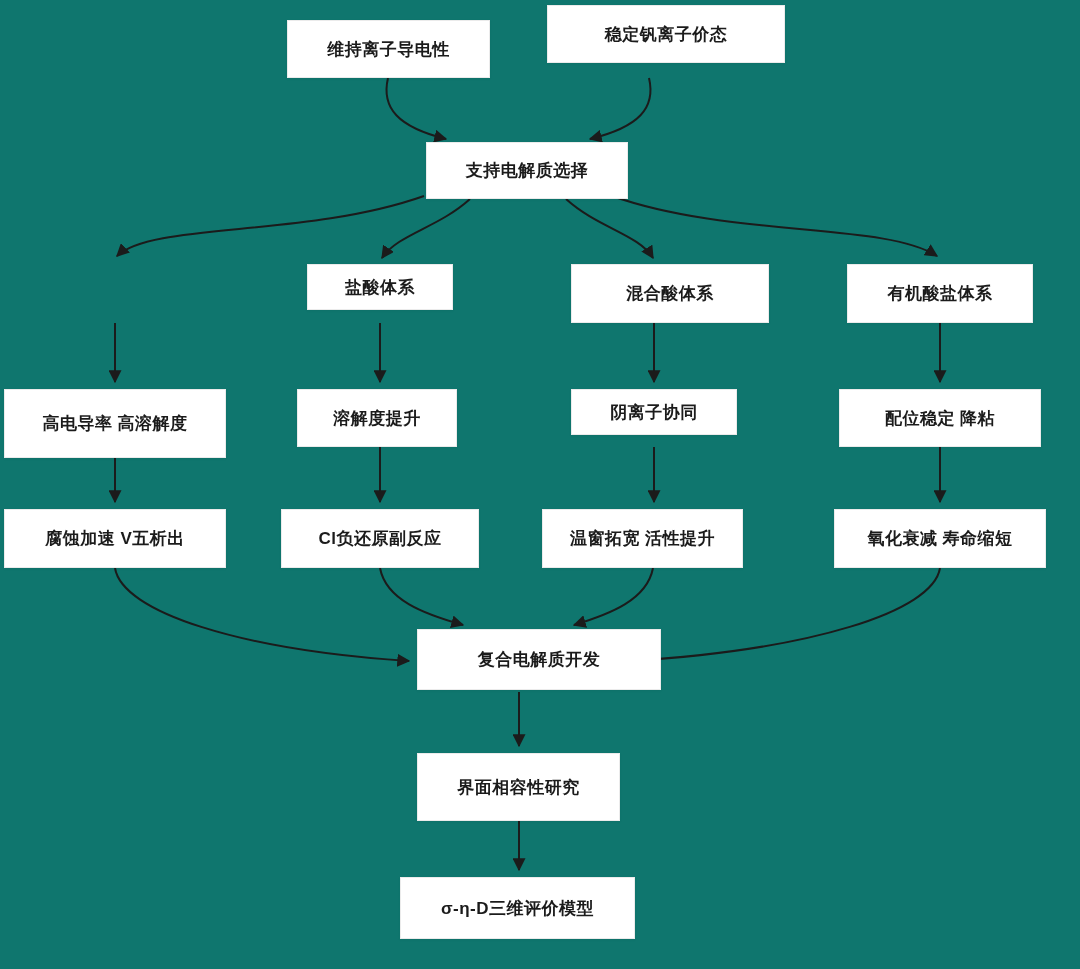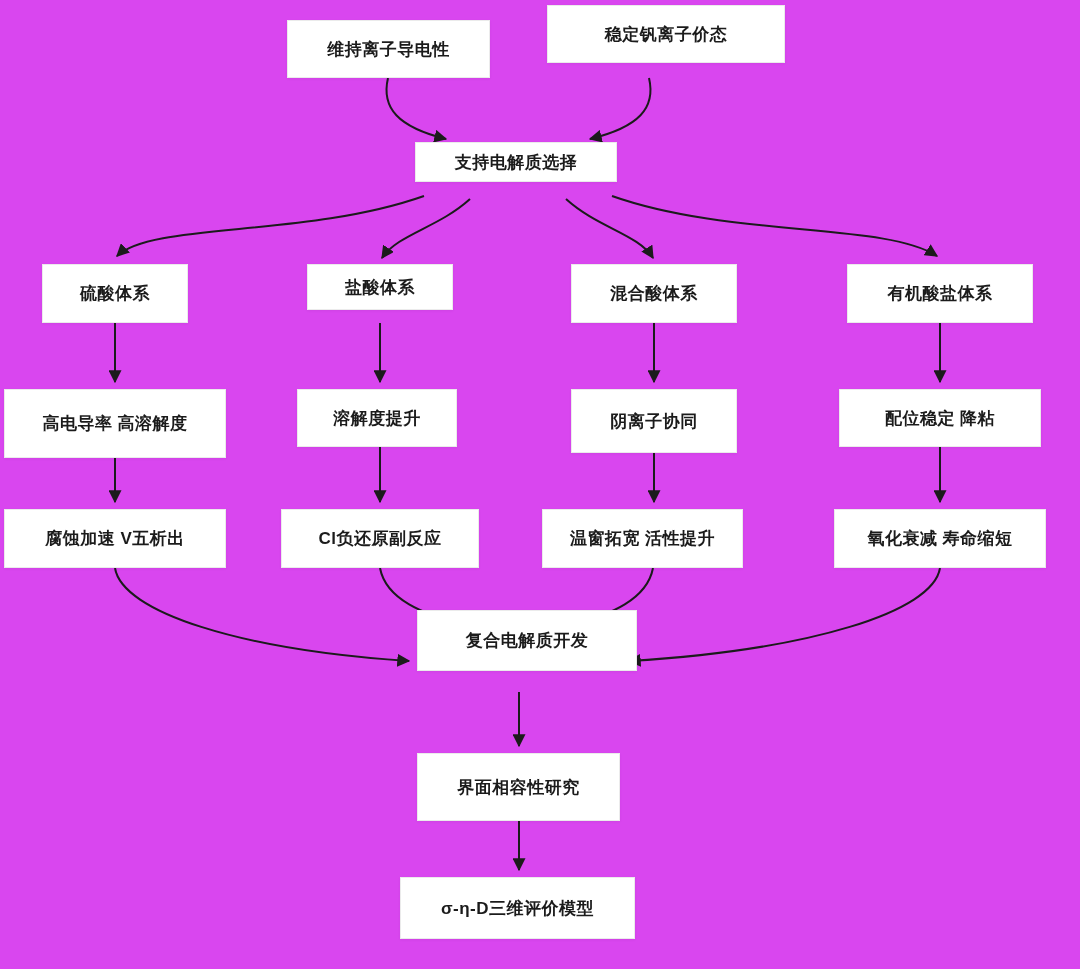--- a/index.html
+++ b/index.html
@@ -4,21 +4,21 @@
 <style>
   html, body {
     margin: 0;
     padding: 0;
     background: #ffffff;
   }
   #canvas {
     position: relative;
     width: 1080px;
     height: 969px;
-    background: #d946ef;
+    background: #0f766e;
     font-family: "Liberation Sans", "DejaVu Sans", sans-serif;
     overflow: hidden;
   }
   #edges-layer {
     position: absolute;
     left: 0; top: 0;
     width: 1080px; height: 969px;
     pointer-events: none;
   }
   .edge {
@@ -78,64 +78,61 @@
     <path class="edge" d="M 519 811 L 519 870" marker-end="url(#arrowhead)"></path>
   </svg>
 
   <div class="node" style="left:287px; top:20px; width:203px; height:58px">
     <span>维持离子导电性</span>
   </div>
   <div class="node" style="left:547px; top:5px; width:238px; height:58px">
     <span>稳定钒离子价态</span>
   </div>
 
-  <div class="node" style="left:415px; top:142px; width:202px; height:40px">
+  <div class="node" style="left:426px; top:142px; width:202px; height:57px">
     <span>支持电解质选择</span>
   </div>
 
-  <div class="node" style="left:42px; top:264px; width:146px; height:59px">
-    <span>硫酸体系</span>
-  </div>
   <div class="node" style="left:307px; top:264px; width:146px; height:46px">
     <span>盐酸体系</span>
   </div>
-  <div class="node" style="left:571px; top:264px; width:166px; height:59px">
+  <div class="node" style="left:571px; top:264px; width:198px; height:59px">
     <span>混合酸体系</span>
   </div>
   <div class="node" style="left:847px; top:264px; width:186px; height:59px">
     <span>有机酸盐体系</span>
   </div>
 
   <div class="node" style="left:4px; top:389px; width:222px; height:69px">
     <span>高电导率 高溶解度</span>
   </div>
   <div class="node" style="left:297px; top:389px; width:160px; height:58px">
     <span>溶解度提升</span>
   </div>
-  <div class="node" style="left:571px; top:389px; width:166px; height:64px">
+  <div class="node" style="left:571px; top:389px; width:166px; height:46px">
     <span>阴离子协同</span>
   </div>
   <div class="node" style="left:839px; top:389px; width:202px; height:58px">
     <span>配位稳定 降粘</span>
   </div>
 
   <div class="node" style="left:4px; top:509px; width:222px; height:59px">
     <span>腐蚀加速 V五析出</span>
   </div>
   <div class="node" style="left:281px; top:509px; width:198px; height:59px">
     <span>Cl负还原副反应</span>
   </div>
   <div class="node" style="left:542px; top:509px; width:201px; height:59px">
     <span>温窗拓宽 活性提升</span>
   </div>
   <div class="node" style="left:834px; top:509px; width:212px; height:59px">
     <span>氧化衰减 寿命缩短</span>
   </div>
 
-  <div class="node" style="left:417px; top:610px; width:220px; height:61px">
+  <div class="node" style="left:417px; top:629px; width:244px; height:61px">
     <span>复合电解质开发</span>
   </div>
   <div class="node" style="left:417px; top:753px; width:203px; height:68px">
     <span>界面相容性研究</span>
   </div>
   <div class="node" style="left:400px; top:877px; width:235px; height:62px">
     <span>σ-η-D三维评价模型</span>
   </div>
 
 </div>

